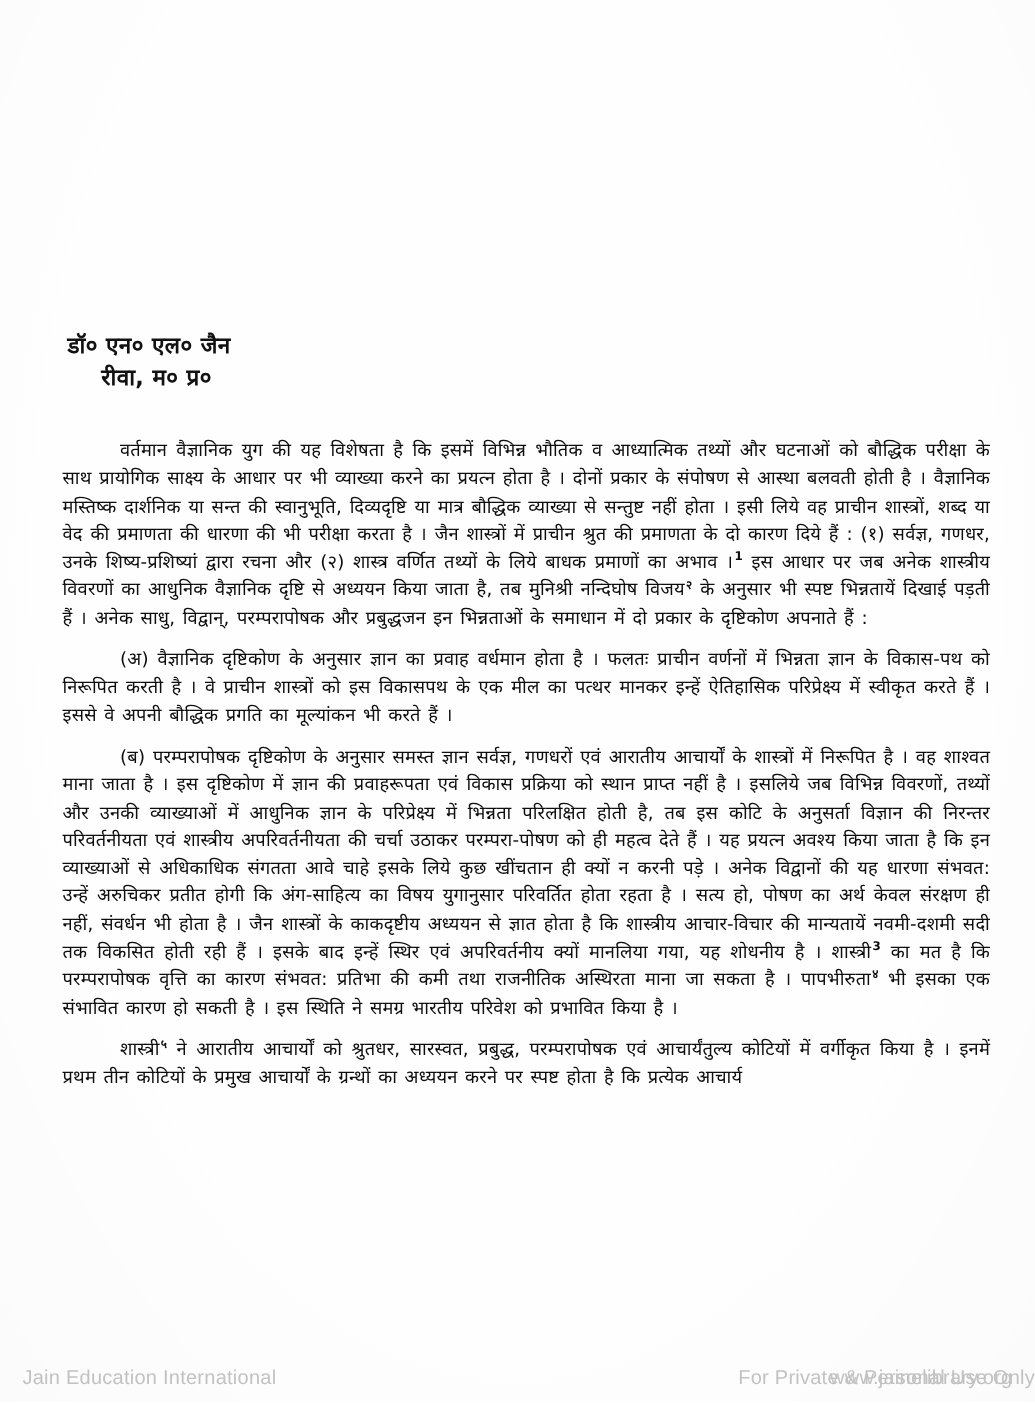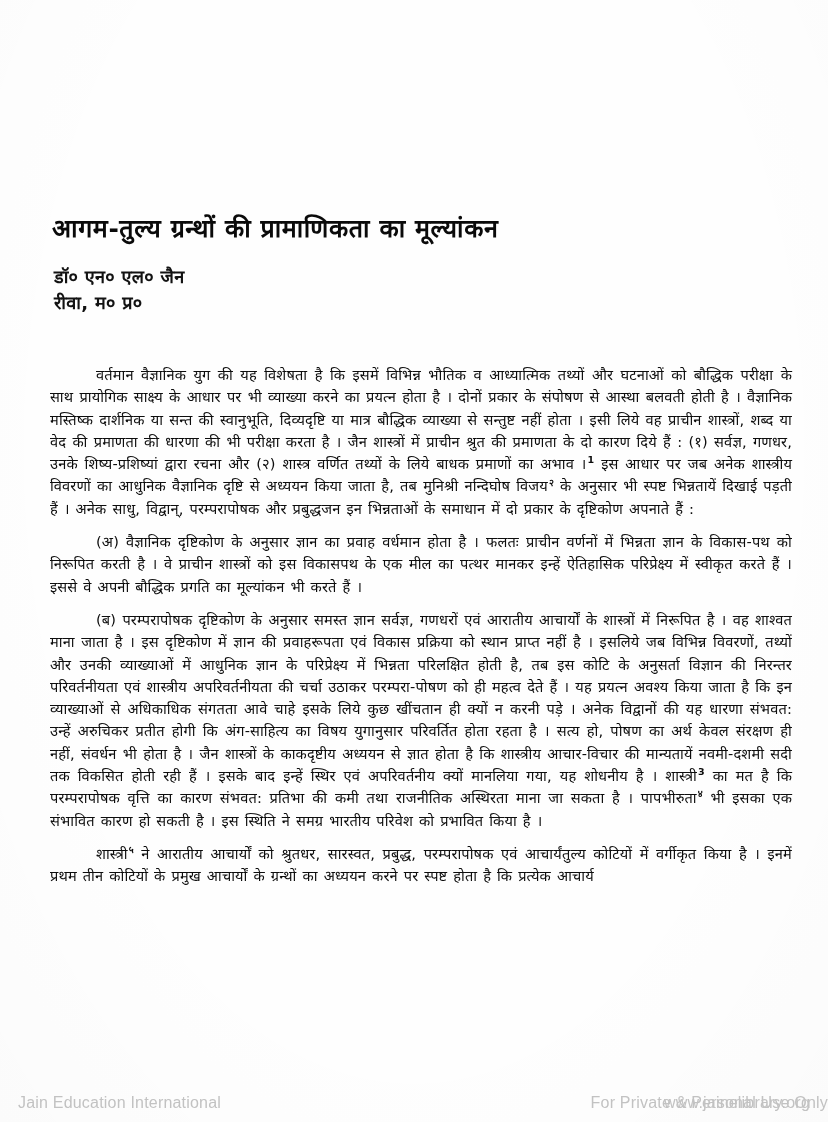--- a/index.html
+++ b/index.html
@@ -48,32 +48,32 @@
     position: absolute;
     left: 54px;
     top: 264px;
     font-size: 18px;
     font-weight: 700;
     line-height: 26px;
     color: #121212;
     letter-spacing: 0.3px;
   }
   .author-line { display: block; white-space: nowrap; }
-  .author-affil { display: block; white-space: nowrap; }
+  .author-affil { display: block; white-space: nowrap; margin-left: 27px; }
 
   
   .body-text {
     position: absolute;
     left: 50px;
     top: 348px;
     width: 742px;
   }
 
   p.para {
-    margin: 16px 0 0 0;
+    margin: 2px 0 0 0;
     font-size: 14.6px;
     line-height: 22.3px;
     text-align: justify;
     text-justify: inter-word;
     color: #0d0d0d;
     letter-spacing: 0.15px;
     word-spacing: 1.2px;
     text-indent: 46px;
   }
 
@@ -118,21 +118,20 @@
     right: 18px;
   }
 </style>
 </head>
 <body>
 
 <div class="page">
 
   <div class="paper-tint"></div>
 
-  <h1 class="doc-title">आगम-तुल्य ग्रन्थों की प्रामाणिकता का मूल्यांकन</h1>
 
   <div class="author-block">
     <span class="author-line">डॉ० एन० एल० जैन</span>
     <span class="author-affil">रीवा, म० प्र०</span>
   </div>
 
   <div class="body-text">
 
     <p class="para"><span>वर्तमान वैज्ञानिक युग की यह विशेषता है कि इसमें विभिन्न भौतिक व आध्यात्मिक तथ्यों और घटनाओं को बौद्धिक परीक्षा के साथ प्रायोगिक साक्ष्य के आधार पर भी व्याख्या करने का प्रयत्न होता है । दोनों प्रकार के संपोषण से आस्था बलवती होती है । वैज्ञानिक मस्तिष्क दार्शनिक या सन्त की स्वानुभूति, दिव्यदृष्टि या मात्र बौद्धिक व्याख्या से सन्तुष्ट नहीं होता । इसी लिये वह प्राचीन शास्त्रों, शब्द या वेद की प्रमाणता की धारणा की भी परीक्षा करता है । जैन शास्त्रों में प्राचीन श्रुत की प्रमाणता के दो कारण दिये हैं : (१) सर्वज्ञ, गणधर, उनके शिष्य-प्रशिष्यां द्वारा रचना और (२) शास्त्र वर्णित तथ्यों के लिये बाधक प्रमाणों का अभाव ।</span><sup class="fn">1</sup><span> इस आधार पर जब अनेक शास्त्रीय विवरणों का आधुनिक वैज्ञानिक दृष्टि से अध्ययन किया जाता है, तब मुनिश्री नन्दिघोष विजय</span><sup class="fn">२</sup><span> के अनुसार भी स्पष्ट भिन्नतायें दिखाई पड़ती हैं । अनेक साधु, विद्वान्, परम्परापोषक और प्रबुद्धजन इन भिन्नताओं के समाधान में दो प्रकार के दृष्टिकोण अपनाते हैं :</span></p>
 

